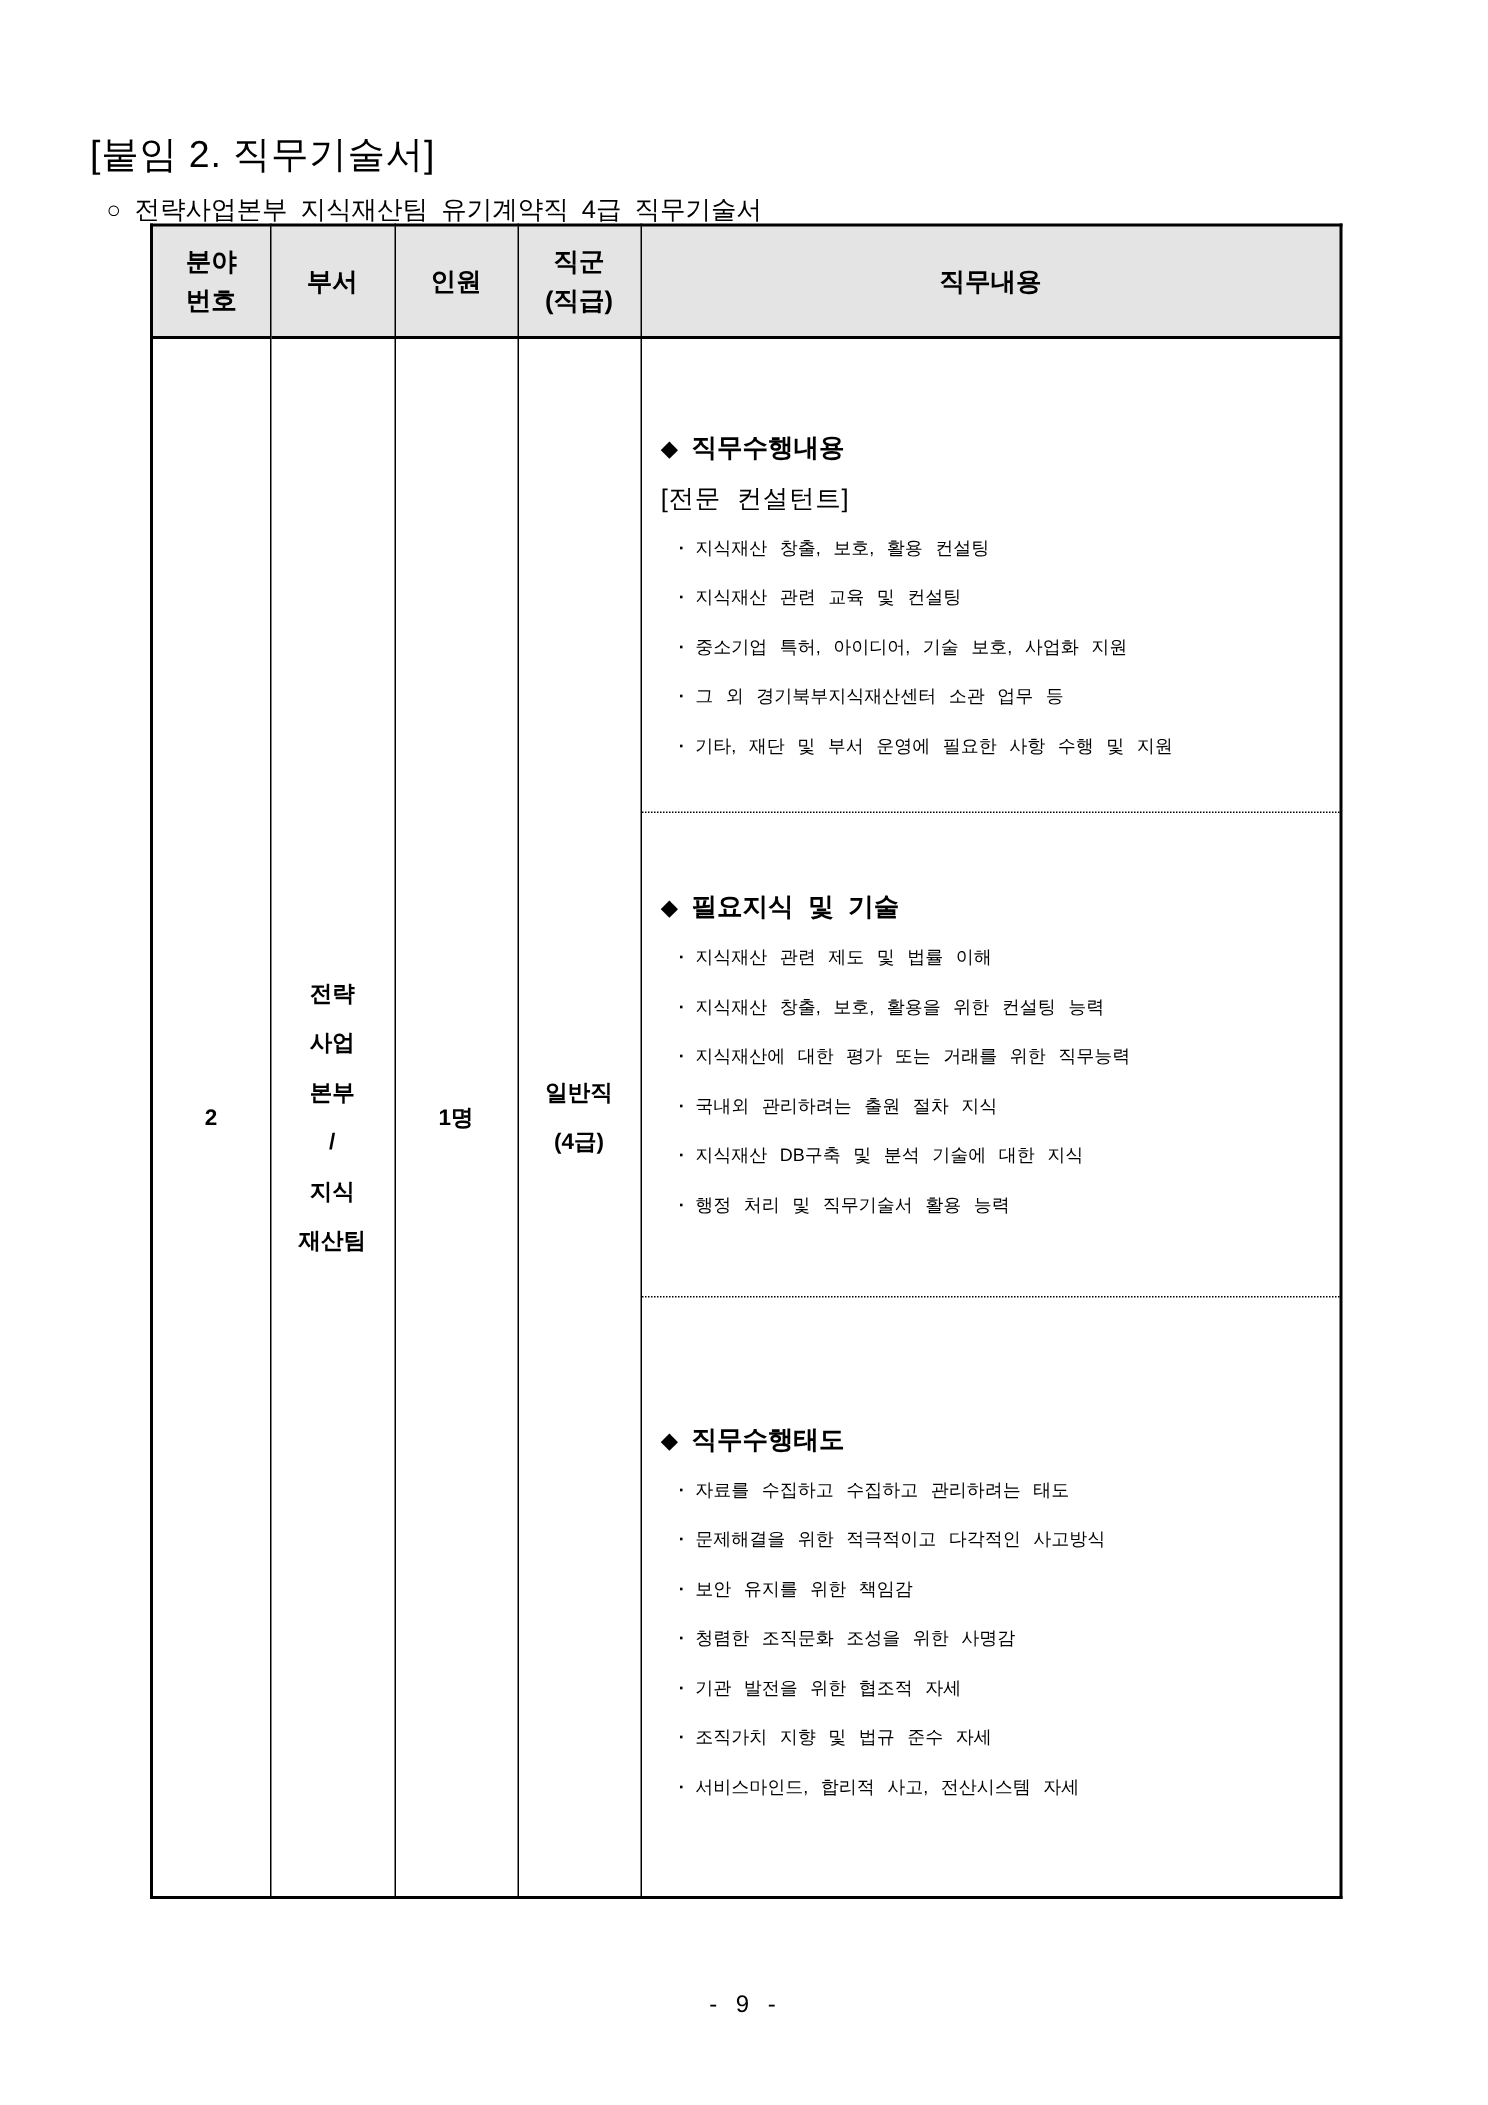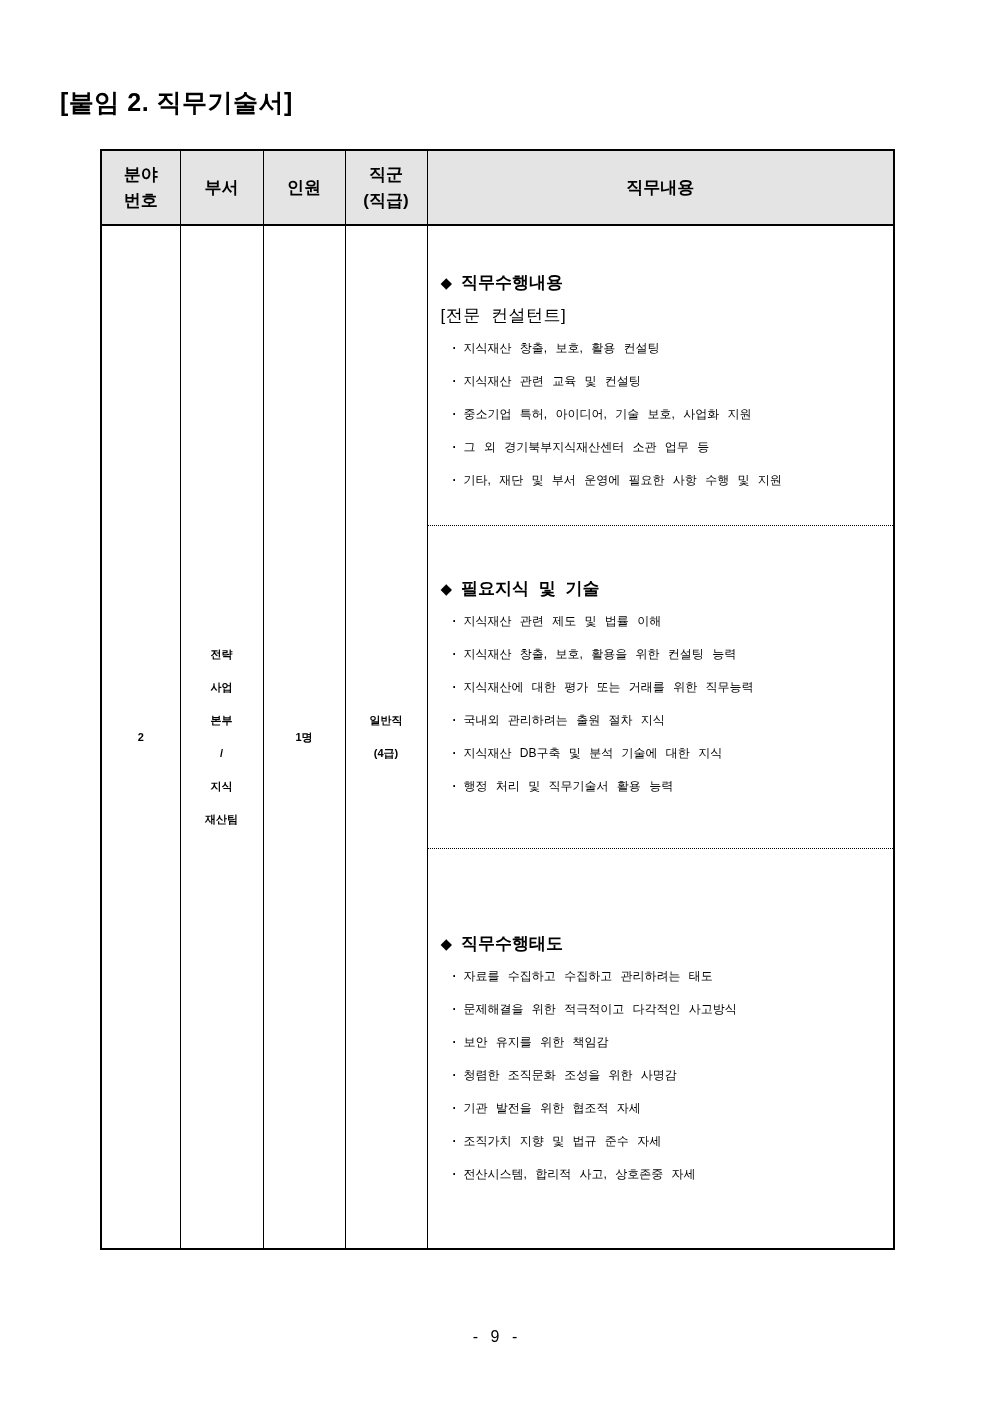--- a/index.html
+++ b/index.html
@@ -14,21 +14,21 @@
     width: 992px;
     height: 1403px;
     background: #ffffff;
     overflow: hidden;
   }
   .doc-title {
     position: absolute;
     left: 60px;
     top: 86px;
     font-size: 25px;
-    font-weight: bold;
+    font-weight: normal;
     letter-spacing: 0.5px;
     white-space: nowrap;
   }
   .doc-subtitle {
     position: absolute;
     left: 71px;
     top: 128px;
     font-size: 17px;
     font-weight: 500;
     white-space: nowrap;
@@ -55,33 +55,33 @@
     font-weight: bold;
     height: 75px;
     text-align: center;
     vertical-align: middle;
     line-height: 26px;
     border-bottom: 2px solid #000;
   }
   .job-table td.center-cell {
     text-align: center;
     vertical-align: middle;
-    font-size: 11px;
+    font-size: 15px;
     font-weight: bold;
     line-height: 33px;
   }
   .job-table td.content-cell {
     vertical-align: top;
     padding: 0;
   }
   .section {
     padding-left: 13px;
     padding-right: 8px;
   }
-  .section-1 { height: 300px; padding-top: 40px; border-bottom: 1px dotted #000; }
+  .section-1 { height: 300px; padding-top: 40px; border-bottom: 1px dotted #000; margin-top: 16px; }
   .section-2 { height: 323px; padding-top: 46px; border-bottom: 1px dotted #000; }
   .section-3 { height: 399px; padding-top: 78px; }
   .sec-heading {
     font-size: 17px;
     font-weight: bold;
     line-height: 33px;
     word-spacing: 5px;
     white-space: nowrap;
   }
   .sec-heading .diamond { margin-right: 9px; font-size: 15px; }
@@ -117,20 +117,23 @@
     word-spacing: 4px;
   }
 </style>
 </head>
 <body>
 
 <div class="page">
 
   <div class="doc-title">[붙임 2. 직무기술서]</div>
 
+  <div class="doc-subtitle">
+    <span class="circle-glyph">○</span><span>전략사업본부 지식재산팀 유기계약직 4급 직무기술서</span>
+  </div>
 
   <table class="job-table">
     <colgroup>
       <col style="width:79px">
       <col style="width:83px">
       <col style="width:82px">
       <col style="width:82px">
       <col style="width:467px">
     </colgroup>
     <thead>
@@ -193,21 +196,21 @@
           <div class="section section-3">
             <div class="sec-heading">
               <span class="diamond">◆</span><span>직무수행태도</span>
             </div>
             <div class="sec-item"><span class="bullet">·</span><span>자료를 수집하고 수집하고 관리하려는 태도</span></div>
             <div class="sec-item"><span class="bullet">·</span><span>문제해결을 위한 적극적이고 다각적인 사고방식</span></div>
             <div class="sec-item"><span class="bullet">·</span><span>보안 유지를 위한 책임감</span></div>
             <div class="sec-item"><span class="bullet">·</span><span>청렴한 조직문화 조성을 위한 사명감</span></div>
             <div class="sec-item"><span class="bullet">·</span><span>기관 발전을 위한 협조적 자세</span></div>
             <div class="sec-item"><span class="bullet">·</span><span>조직가치 지향 및 법규 준수 자세</span></div>
-            <div class="sec-item"><span class="bullet">·</span><span>전산시스템, 합리적 사고, 상호존중 자세</span></div>
+            <div class="sec-item"><span class="bullet">·</span><span>서비스마인드, 합리적 사고, 전산시스템 자세</span></div>
           </div>
 
         </td>
       </tr>
     </tbody>
   </table>
 
   <div class="page-number">- 9 -</div>
 
 </div>

